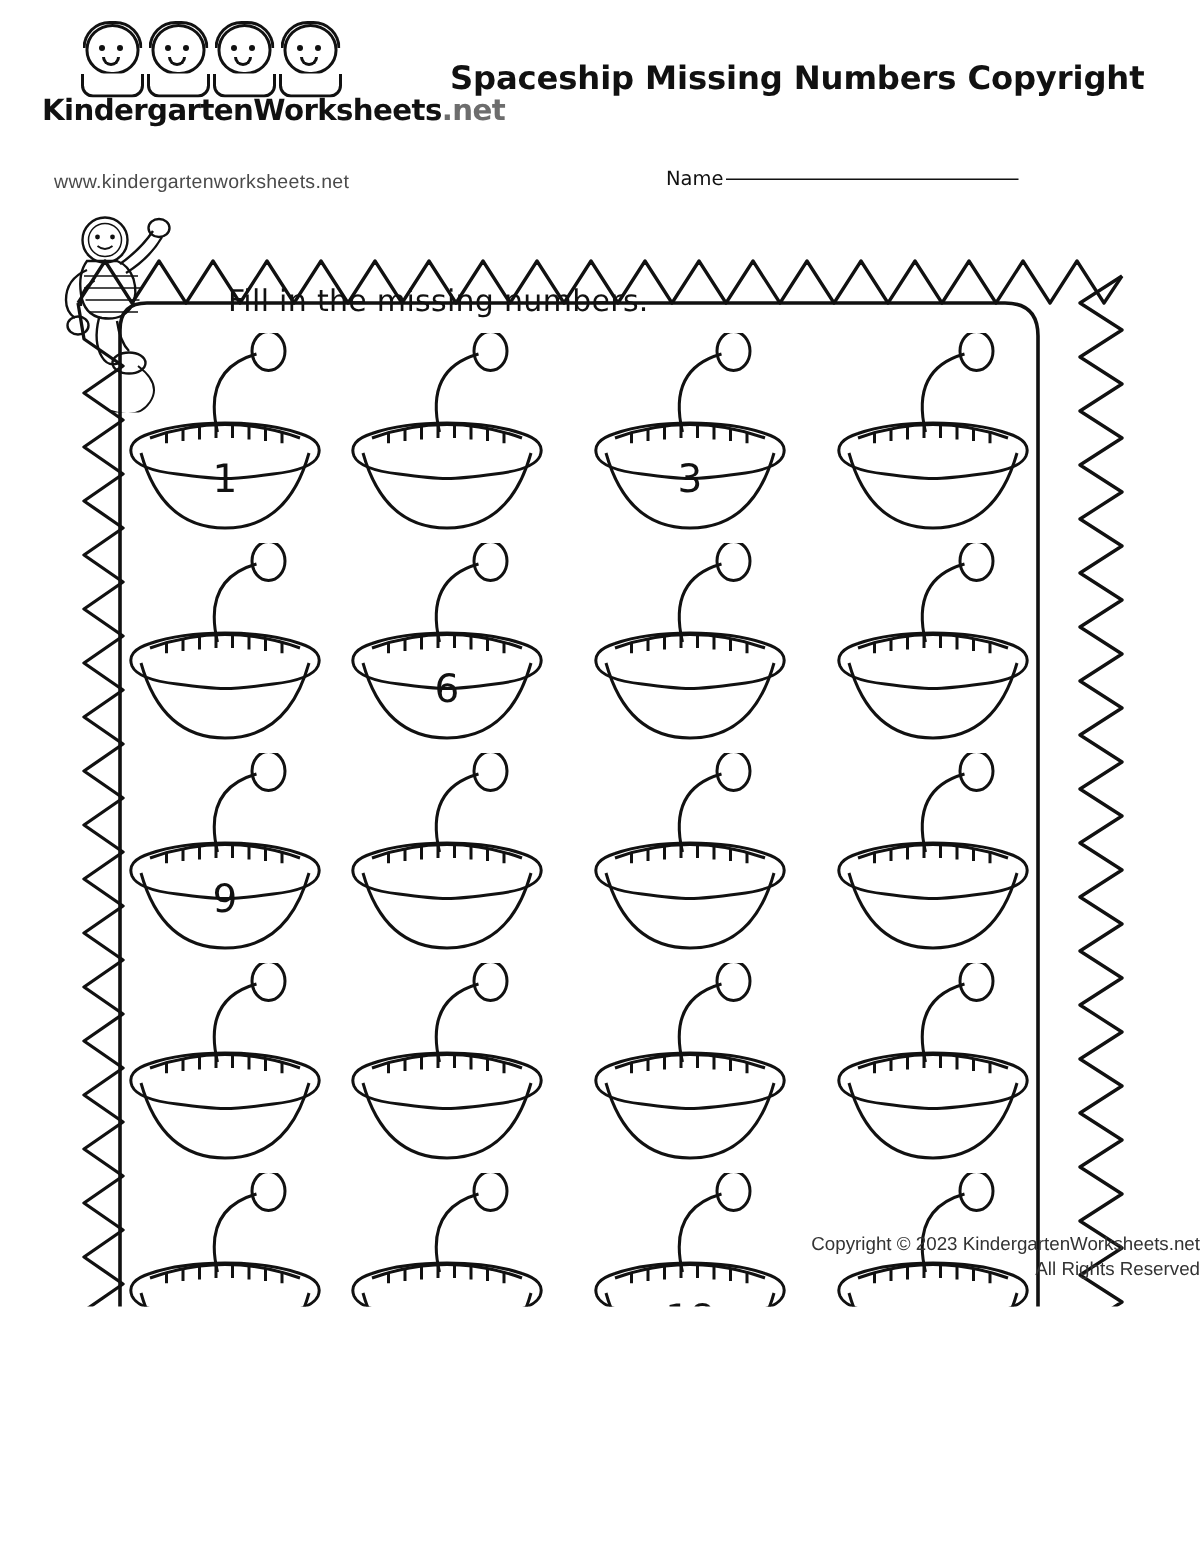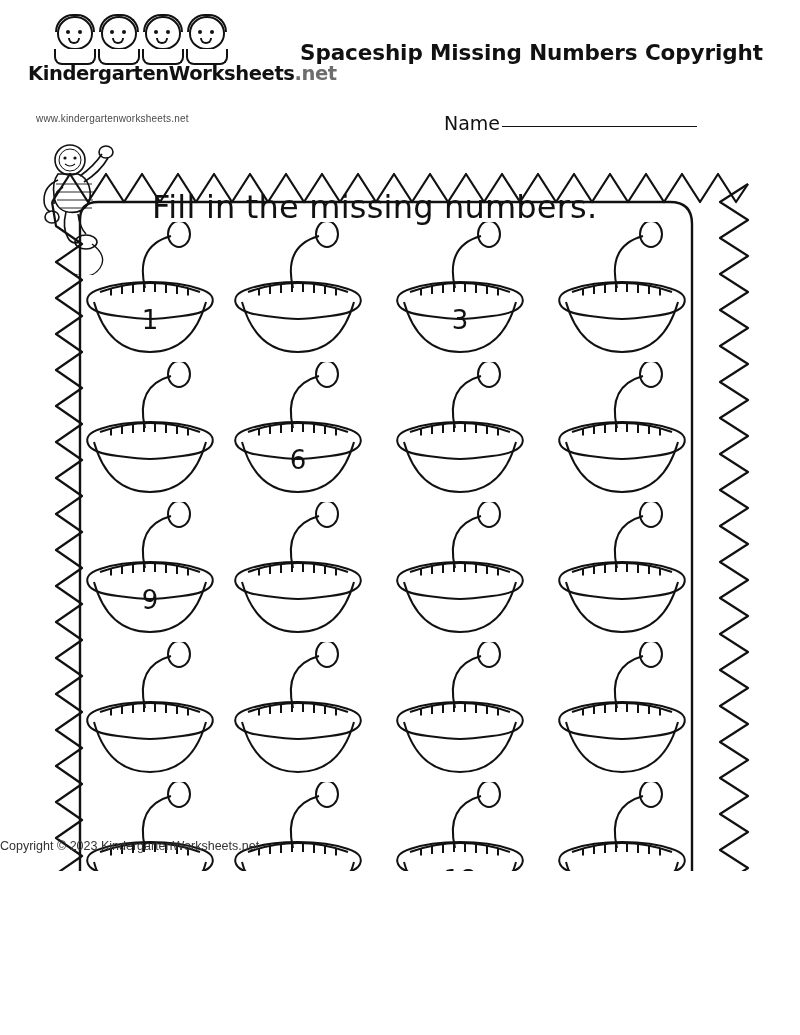--- a/index.html
+++ b/index.html
@@ -94,42 +94,42 @@
     font-weight: bold;
     font-size: 19.5px;
     letter-spacing: -0.4px;
     white-space: nowrap;
   }
   .logo-text .grey { color: #6d6d6d; }
   .logo-text .dark { color: #111; }
   .site-url {
     position: absolute;
     left: 36px; top: 113px;
-    font-size: 10px;
+    font-size: 13px;
     color: #4a4a4a;
     letter-spacing: 0.2px;
     font-family: "Liberation Sans", sans-serif;
   }
 
   .title {
     position: absolute;
     left: 300px; top: 40px;
     width: 480px;
     font-family: "DejaVu Sans", sans-serif;
     font-size: 21.5px;
     font-weight: bold;
     color: #111;
     letter-spacing: -0.1px;
     white-space: nowrap;
   }
   .name-row {
     position: absolute;
     left: 444px; top: 112px;
     font-family: "DejaVu Sans", sans-serif;
-    font-size: 19px;
+    font-size: 13px;
     color: #111;
     letter-spacing: 0px;
     white-space: nowrap;
   }
   .name-row .rule {
     display: inline-block;
     border-bottom: 1.6px solid #111;
     width: 195px;
     height: 1px;
     margin-left: 2px;
@@ -149,21 +149,21 @@
     left: 44px; top: 158px;
     width: 712px; height: 800px;
   }
   .frame-svg { display: block; }
 
   
   .instruction {
     position: absolute;
     left: 152px; top: 188px;
     font-family: "DejaVu Sans", sans-serif;
-    font-size: 32px;
+    font-size: 20px;
     color: #111;
     letter-spacing: 0.2px;
     white-space: nowrap;
   }
 
   
   .grid {
     position: absolute;
     left: 70px; top: 222px;
     width: 660px; height: 710px;
@@ -182,21 +182,21 @@
     font-family: "DejaVu Sans", sans-serif;
     font-size: 26px;
     color: #111;
   }
 
   
   .footer {
     position: absolute;
     left: 0; bottom: 16px;
     width: 800px;
-    text-align: left;
+    text-align: right;
     font-size: 12.5px;
     color: #333;
     line-height: 1.35;
     font-family: "Liberation Sans", sans-serif;
   }
 </style>
 </head>
 <body>
 
 <div class="page">
@@ -535,15 +535,16 @@
         <path d="M41 66.5 v7 M52 64 v8 M63 62.5 v8.5 M74 61.5 v8.5 M85 61.5 v8.5 M96 62.5 v8.5 M107 64 v8 M118 66.5 v7"></path>
         <path d="M24 80 q14 50 56 50 q42 0 56 -50"></path>
       </svg>
       <div class="ship-num"></div>
     </div>
 
   </div>
 
   <div class="footer">
     <div>Copyright © 2023 KindergartenWorksheets.net</div>
+    <div>All Rights Reserved</div>
   </div>
 
 </div>
 
 </body></html>

